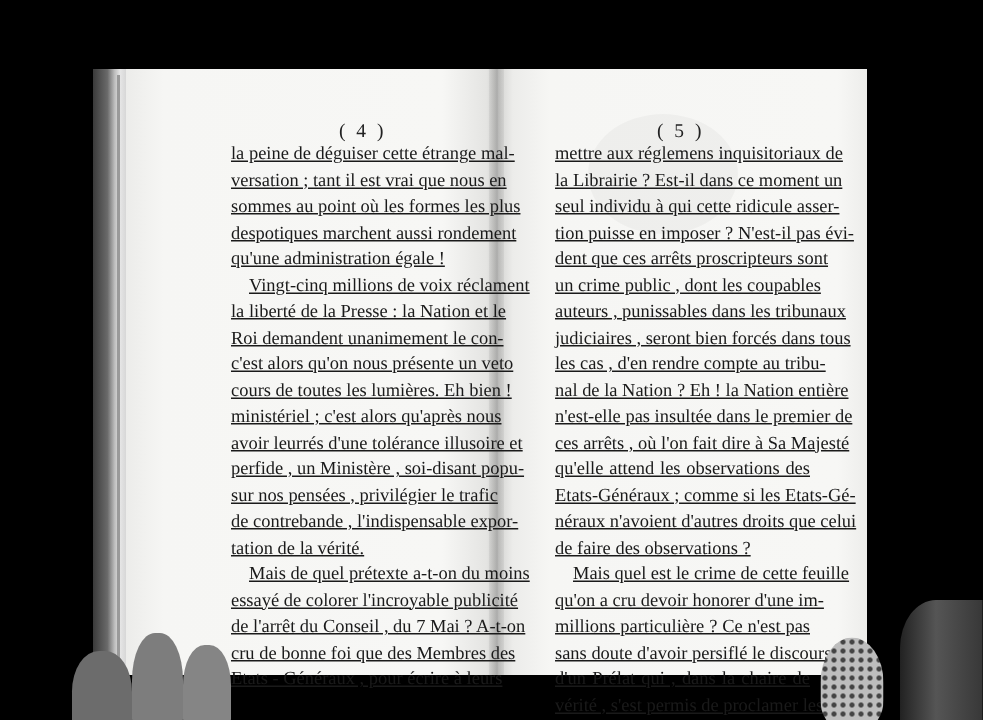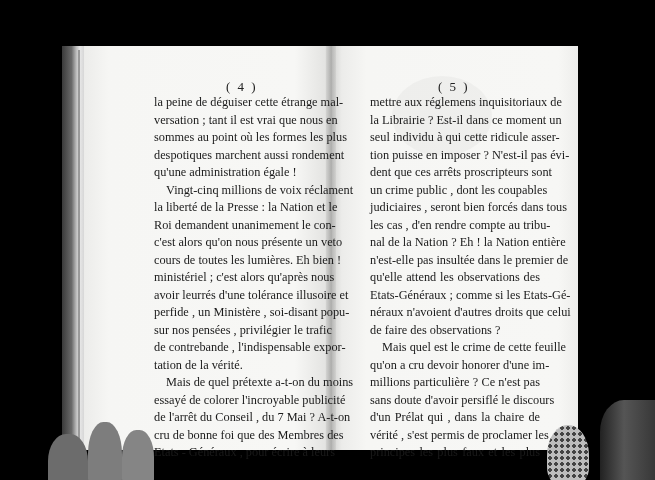--- a/index.html
+++ b/index.html
@@ -12,21 +12,21 @@
   .page-left { left:84px; width:248px;
     background:linear-gradient(90deg,#ececea 0%,#f6f6f4 10%,#f7f7f5 85%,#e4e4e2 97%,#c8c8c6 100%); }
   .page-right { left:332px; width:246px;
     background:linear-gradient(90deg,#d2d2d0 0%,#ececea 4%,#f6f6f4 14%,#f7f7f5 92%,#ededeb 100%); }
   .page-right::after { content:""; position:absolute; left:60px; top:30px; width:100px; height:80px;
     border-radius:50%; background:rgba(0,0,0,0.03); }
   .gutter { position:absolute; left:326px; top:46px; width:10px; height:404px;
     background:linear-gradient(90deg,rgba(0,0,0,0.05),rgba(0,0,0,0.14),rgba(0,0,0,0.05)); }
   .folio { position:absolute; font-size:13px; color:#222; letter-spacing:2px; }
   .text { position:absolute; font-size:12.3px; line-height:17.5px; color:#1a1a1a; text-align:justify; }
-  .text .line { display:block; white-space:nowrap; text-align-last:justify; height:17.5px; }
+  .text .line { display:block; white-space:nowrap; text-align-last:justify; height:17.5px;text-decoration:underline; }
   .text .line.last { text-align-last:left; }
   .text .line.indent { padding-left:12px; }
   .finger { position:absolute; background:#7a7a7a; border-radius:45% 45% 20% 20%; }
   .thimble { position:absolute; left:547px; top:425px; width:42px; height:60px; border-radius:50% 50% 30% 30%;
     background:#bdbdbd;
     background-image:radial-gradient(circle,#444 1.6px,transparent 1.8px);
     background-size:6px 6px; }
   .hand-right { position:absolute; left:600px; top:400px; width:60px; height:80px;
     background:linear-gradient(90deg,#222,#555 40%,#333); border-radius:40% 0 0 0; }
 </style>
@@ -66,24 +66,26 @@
     <span class="line">cru de bonne foi que des Membres des</span>
     <span class="line">Etats - Généraux , pour écrire à leurs</span>
   </div>
 <div class="text" id="right-text" style="left:370px; top:94px; width:170px;">
     <span class="line">mettre aux réglemens inquisitoriaux de</span>
     <span class="line">la Librairie ? Est-il dans ce moment un</span>
     <span class="line">seul individu à qui cette ridicule asser-</span>
     <span class="line">tion puisse en imposer ? N'est-il pas évi-</span>
     <span class="line">dent que ces arrêts proscripteurs sont</span>
     <span class="line">un crime public , dont les coupables</span>
+    <span class="line">auteurs , punissables dans les tribunaux</span>
     <span class="line">judiciaires , seront bien forcés dans tous</span>
     <span class="line">les cas , d'en rendre compte au tribu-</span>
     <span class="line">nal de la Nation ? Eh ! la Nation entière</span>
     <span class="line">n'est-elle pas insultée dans le premier de</span>
+    <span class="line">ces arrêts , où l'on fait dire à Sa Majesté</span>
     <span class="line">qu'elle attend les observations des</span>
     <span class="line">Etats-Généraux ; comme si les Etats-Gé-</span>
     <span class="line">néraux n'avoient d'autres droits que celui</span>
     <span class="line last">de faire des observations ?</span>
     <span class="line indent">Mais quel est le crime de cette feuille</span>
     <span class="line">qu'on a cru devoir honorer d'une im-</span>
     <span class="line">millions particulière ? Ce n'est pas</span>
     <span class="line">sans doute d'avoir persiflé le discours</span>
     <span class="line">d'un Prélat qui , dans la chaire de</span>
     <span class="line">vérité , s'est permis de proclamer les</span>

